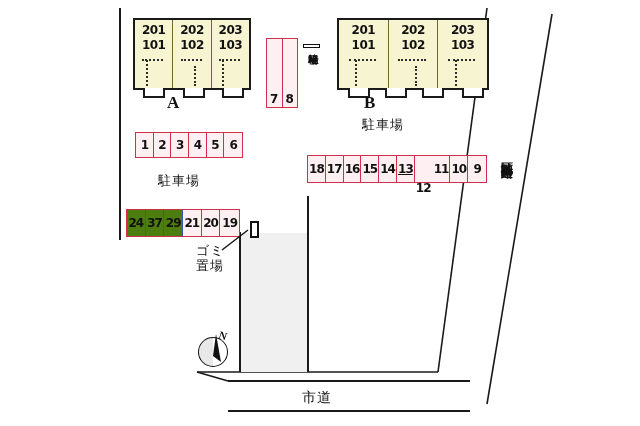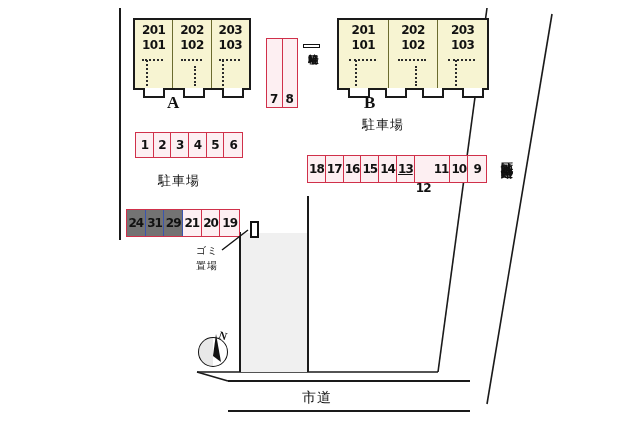--- a/index.html
+++ b/index.html
@@ -91,21 +91,21 @@
     display:flex;
     align-items:center;
     justify-content:center;
     font-size:12px;
     font-weight:bold;
     color:#111;
     letter-spacing:-1px;
     background:#fdeff2;
   }
   .pcell:last-child{border-right:none;}
-  .pcell.blue{background:#737373;border-right-color:#3a55b0;}
+  .pcell.blue{background:#4d7c0f;border-right-color:#3a55b0;}
   .prow.mixed{border-color:#d0304a;}
   .prow.mixed .pcell.blue{border-right-color:#3a55b0;}
 
   
   .vblock{
     position:absolute;
     display:flex;
     border:1px solid #d0304a;
     box-sizing:border-box;
     background:#fdeff2;
@@ -284,32 +284,32 @@
     <div class="pcell" style="width:18px;">14</div>
     <div class="pcell" style="width:18px;text-decoration:underline;">13</div>
     <div class="pcell" style="width:18px;margin-top:32px;">12</div>
     <div class="pcell" style="width:18px;">11</div>
     <div class="pcell" style="width:18px;">10</div>
     <div class="pcell" style="width:18px;">9</div>
   </div>
 
   <div class="prow mixed" style="left:126px;top:209px;width:114px;height:28px;">
     <div class="pcell blue" style="width:19px;">24</div>
-    <div class="pcell blue" style="width:19px;">31</div>
+    <div class="pcell blue" style="width:19px;">37</div>
     <div class="pcell blue" style="width:19px;">29</div>
     <div class="pcell" style="width:19px;">21</div>
     <div class="pcell" style="width:19px;">20</div>
     <div class="pcell" style="width:19px;">19</div>
   </div>
 
   <div class="gomi-box" style="left:250px;top:221px;width:9px;height:17px;"></div>
   <svg class="abs" style="left:196px;top:228px;width:70px;height:30px;">
     <line x1="52" y1="2" x2="26" y2="22" stroke="#111" stroke-width="1.4"></line>
   </svg>
-  <div class="jp two" style="left:196px;top:243px;font-size:10px;">ゴミ
+  <div class="jp two" style="left:196px;top:243px;font-size:13px;">ゴミ
 置場</div>
 
   <div class="vert" style="left:498px;top:152px;">地区計画道路</div>
 
   <div class="jp" style="left:302px;top:389px;font-size:14px;">市道</div>
 
   <div class="compass" style="left:196px;top:328px;width:40px;height:42px;">
     <svg width="40" height="42" viewBox="0 0 40 42">
       <circle cx="17" cy="24" r="14" fill="#ffffff" stroke="#111" stroke-width="2"></circle>
       <path d="M17,10 L17,38 A14,14 0 0,1 17,10 Z" fill="#e8e8e8"></path>

